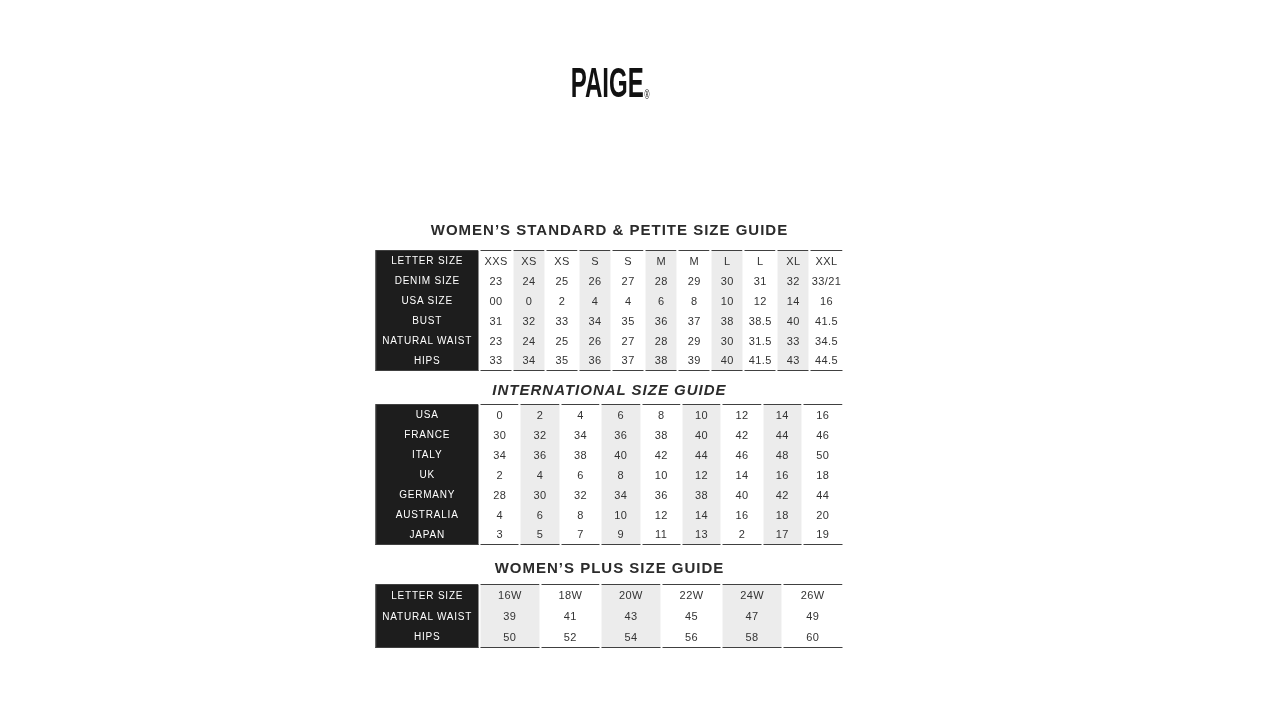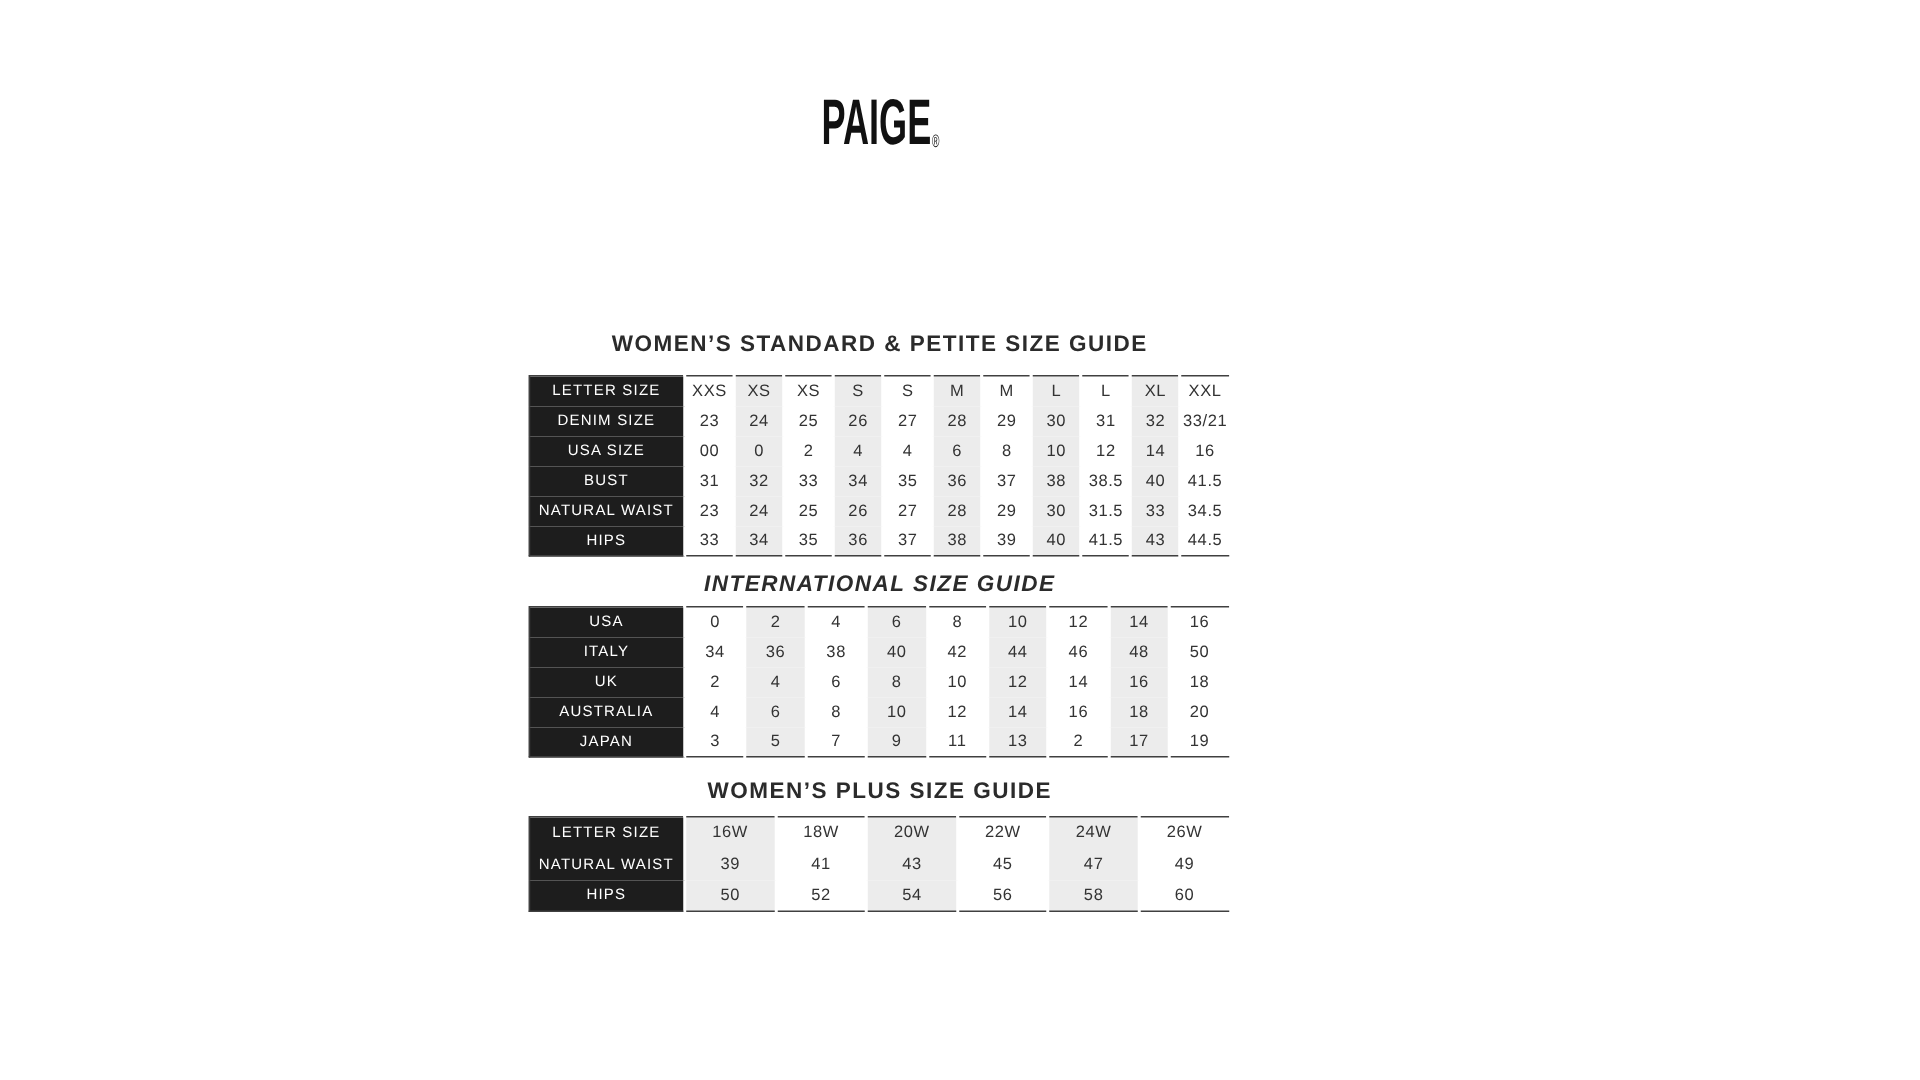--- a/index.html
+++ b/index.html
@@ -11,21 +11,21 @@
     --table-border: #404040;
     --page-bg: #ffffff;
   }
   * { margin: 0; padding: 0; box-sizing: border-box; }
   html, body {
     width: 1280px; height: 720px;
     background: var(--page-bg);
     font-family: "Liberation Sans", sans-serif;
     overflow: hidden;
   }
-  .page { position: relative; width: 1173px; height: 720px; }
+  .page { position: relative; width: 1173px; height: 720px; margin-left: 23px; }
 
   
   .logo-wrap {
     position: absolute;
     top: 62px; left: 0; width: 100%;
     text-align: center;
   }
   .logo {
     display: inline-block;
     transform: scaleX(0.56);
@@ -212,20 +212,32 @@
               <td class="data-cell">2</td>
               <td class="data-cell">4</td>
               <td class="data-cell">6</td>
               <td class="data-cell">8</td>
               <td class="data-cell">10</td>
               <td class="data-cell">12</td>
               <td class="data-cell">14</td>
               <td class="data-cell">16</td>
             </tr>
             <tr>
+              <td class="label-cell">FRANCE</td>
+              <td class="data-cell">30</td>
+              <td class="data-cell">32</td>
+              <td class="data-cell">34</td>
+              <td class="data-cell">36</td>
+              <td class="data-cell">38</td>
+              <td class="data-cell">40</td>
+              <td class="data-cell">42</td>
+              <td class="data-cell">44</td>
+              <td class="data-cell">46</td>
+            </tr>
+            <tr>
               <td class="label-cell">ITALY</td>
               <td class="data-cell">34</td>
               <td class="data-cell">36</td>
               <td class="data-cell">38</td>
               <td class="data-cell">40</td>
               <td class="data-cell">42</td>
               <td class="data-cell">44</td>
               <td class="data-cell">46</td>
               <td class="data-cell">48</td>
               <td class="data-cell">50</td>
@@ -234,20 +246,32 @@
               <td class="label-cell">UK</td>
               <td class="data-cell">2</td>
               <td class="data-cell">4</td>
               <td class="data-cell">6</td>
               <td class="data-cell">8</td>
               <td class="data-cell">10</td>
               <td class="data-cell">12</td>
               <td class="data-cell">14</td>
               <td class="data-cell">16</td>
               <td class="data-cell">18</td>
+            </tr>
+            <tr>
+              <td class="label-cell">GERMANY</td>
+              <td class="data-cell">28</td>
+              <td class="data-cell">30</td>
+              <td class="data-cell">32</td>
+              <td class="data-cell">34</td>
+              <td class="data-cell">36</td>
+              <td class="data-cell">38</td>
+              <td class="data-cell">40</td>
+              <td class="data-cell">42</td>
+              <td class="data-cell">44</td>
             </tr>
             <tr>
               <td class="label-cell">AUSTRALIA</td>
               <td class="data-cell">4</td>
               <td class="data-cell">6</td>
               <td class="data-cell">8</td>
               <td class="data-cell">10</td>
               <td class="data-cell">12</td>
               <td class="data-cell">14</td>
               <td class="data-cell">16</td>

